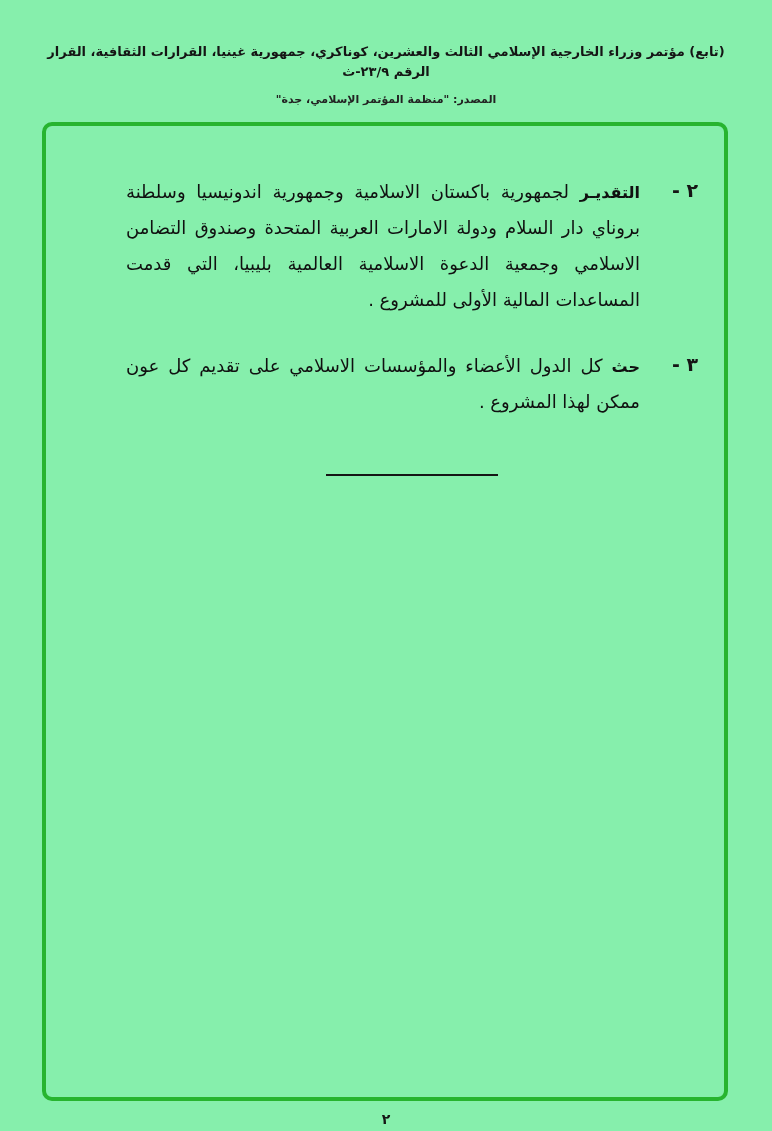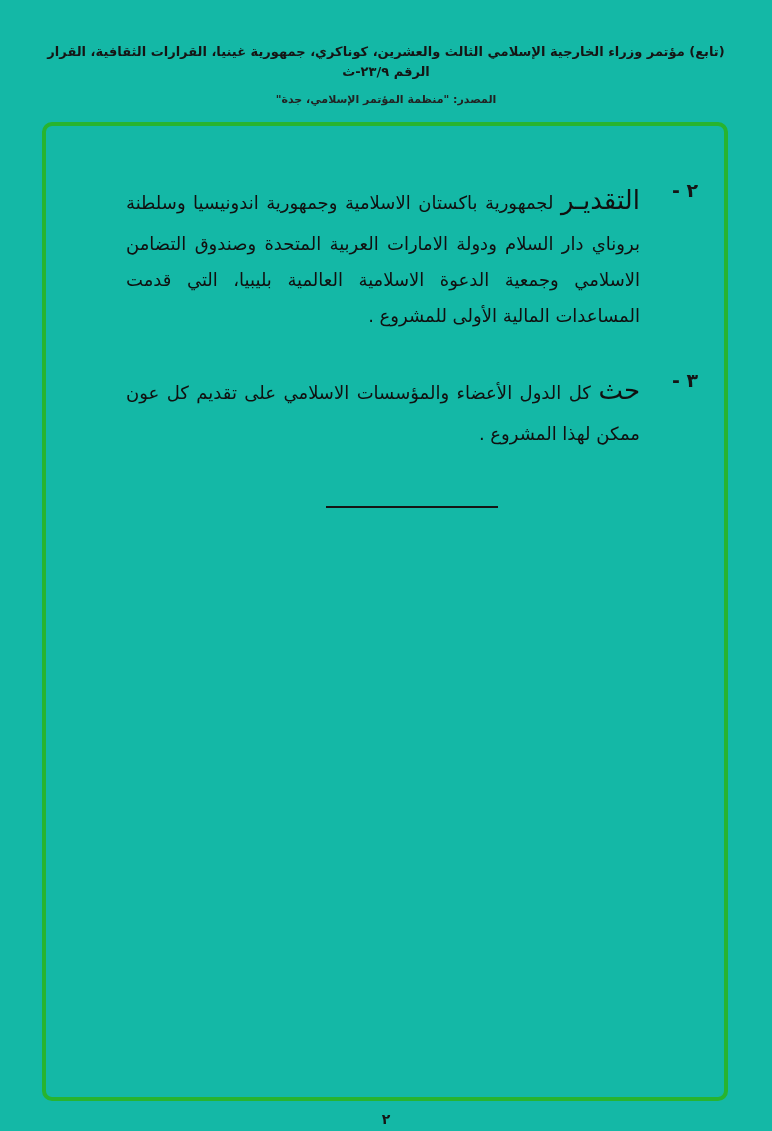--- a/index.html
+++ b/index.html
@@ -2,21 +2,21 @@
 <html lang="ar"><head>
 <meta charset="utf-8">
 <style>
   * { margin: 0; padding: 0; box-sizing: border-box; }
   html, body { background: #ffffff; }
   .page {
     position: relative;
     width: 772px;
     height: 1131px;
     margin: 0 auto;
-    background: #14b8a6;
+    background: #86efac;
     color: #151515;
     font-family: "DejaVu Sans", sans-serif;
     overflow: hidden;
   }
 
   
   .doc-header {
     position: absolute;
     top: 42px;
     left: 30px;
@@ -68,22 +68,22 @@
     white-space: nowrap;
   }
   .item-text {
     flex: 1;
     font-size: 18px;
     line-height: 2.0;
     text-align: justify;
     color: #101010;
   }
   .lead-word {
-    font-weight: normal;
-    font-size: 26px;
+    font-weight: bold;
+    font-size: 16px;
     letter-spacing: 0.5px;
   }
 
   .divider {
     width: 172px;
     height: 2px;
     background: #151515;
     margin: 54px auto 0 auto;
   }
 

